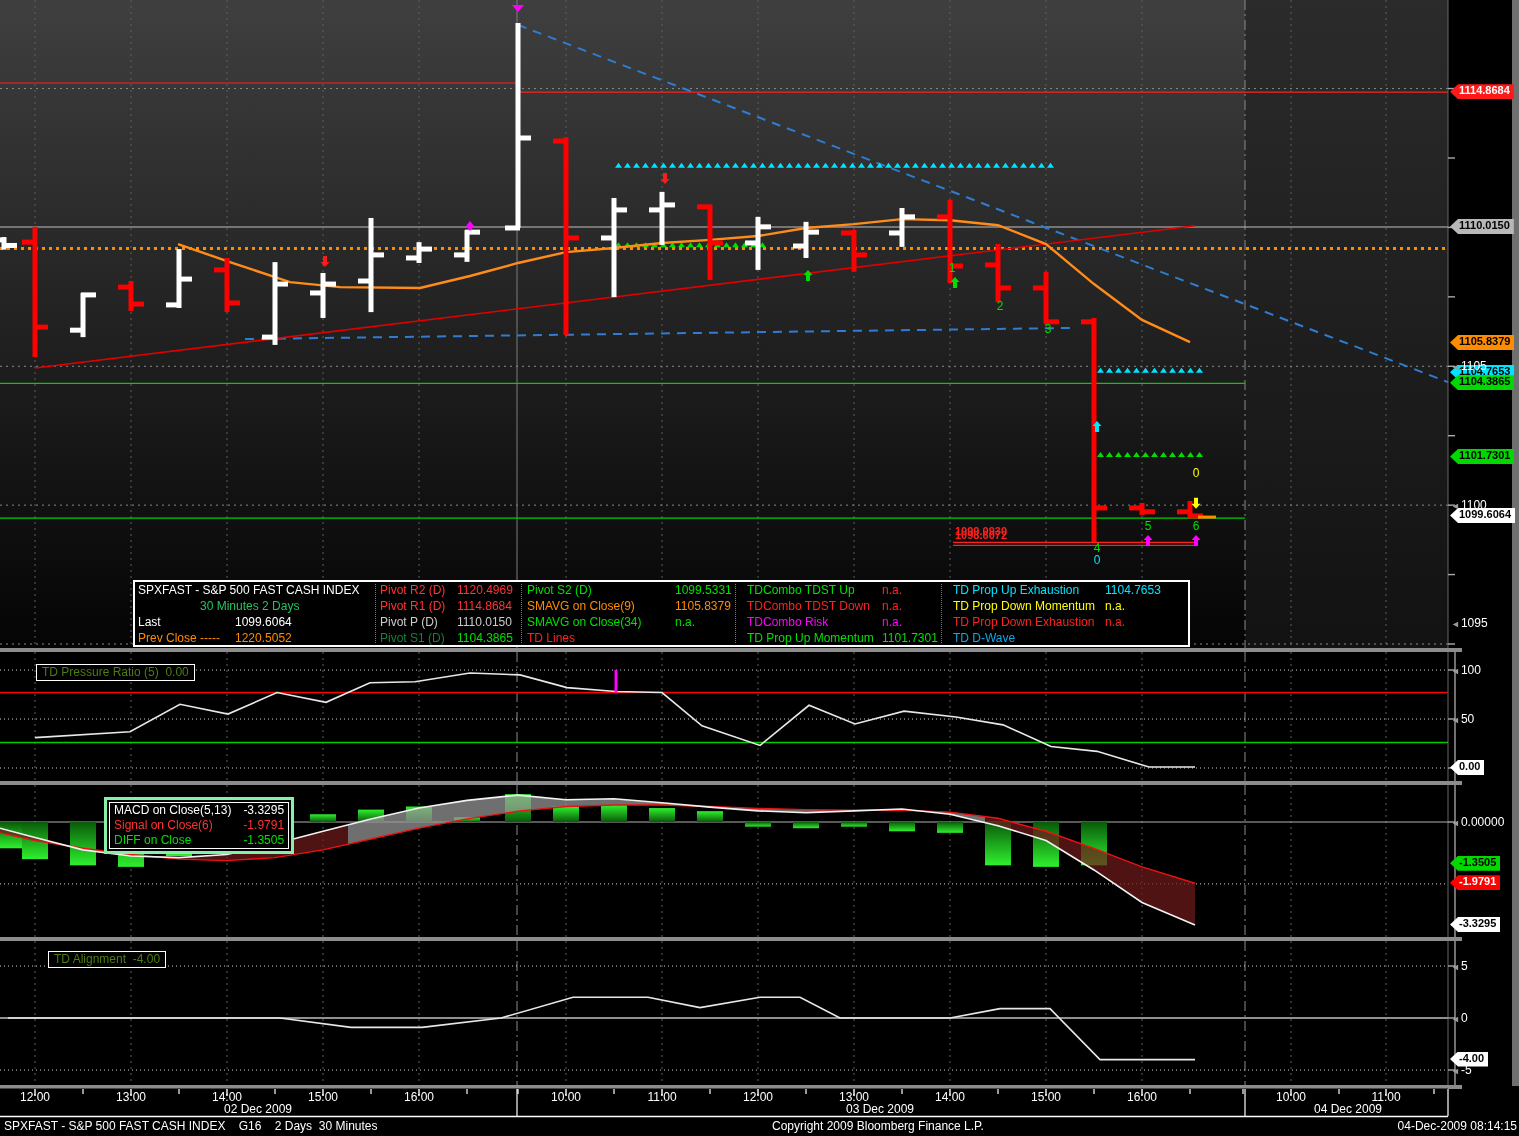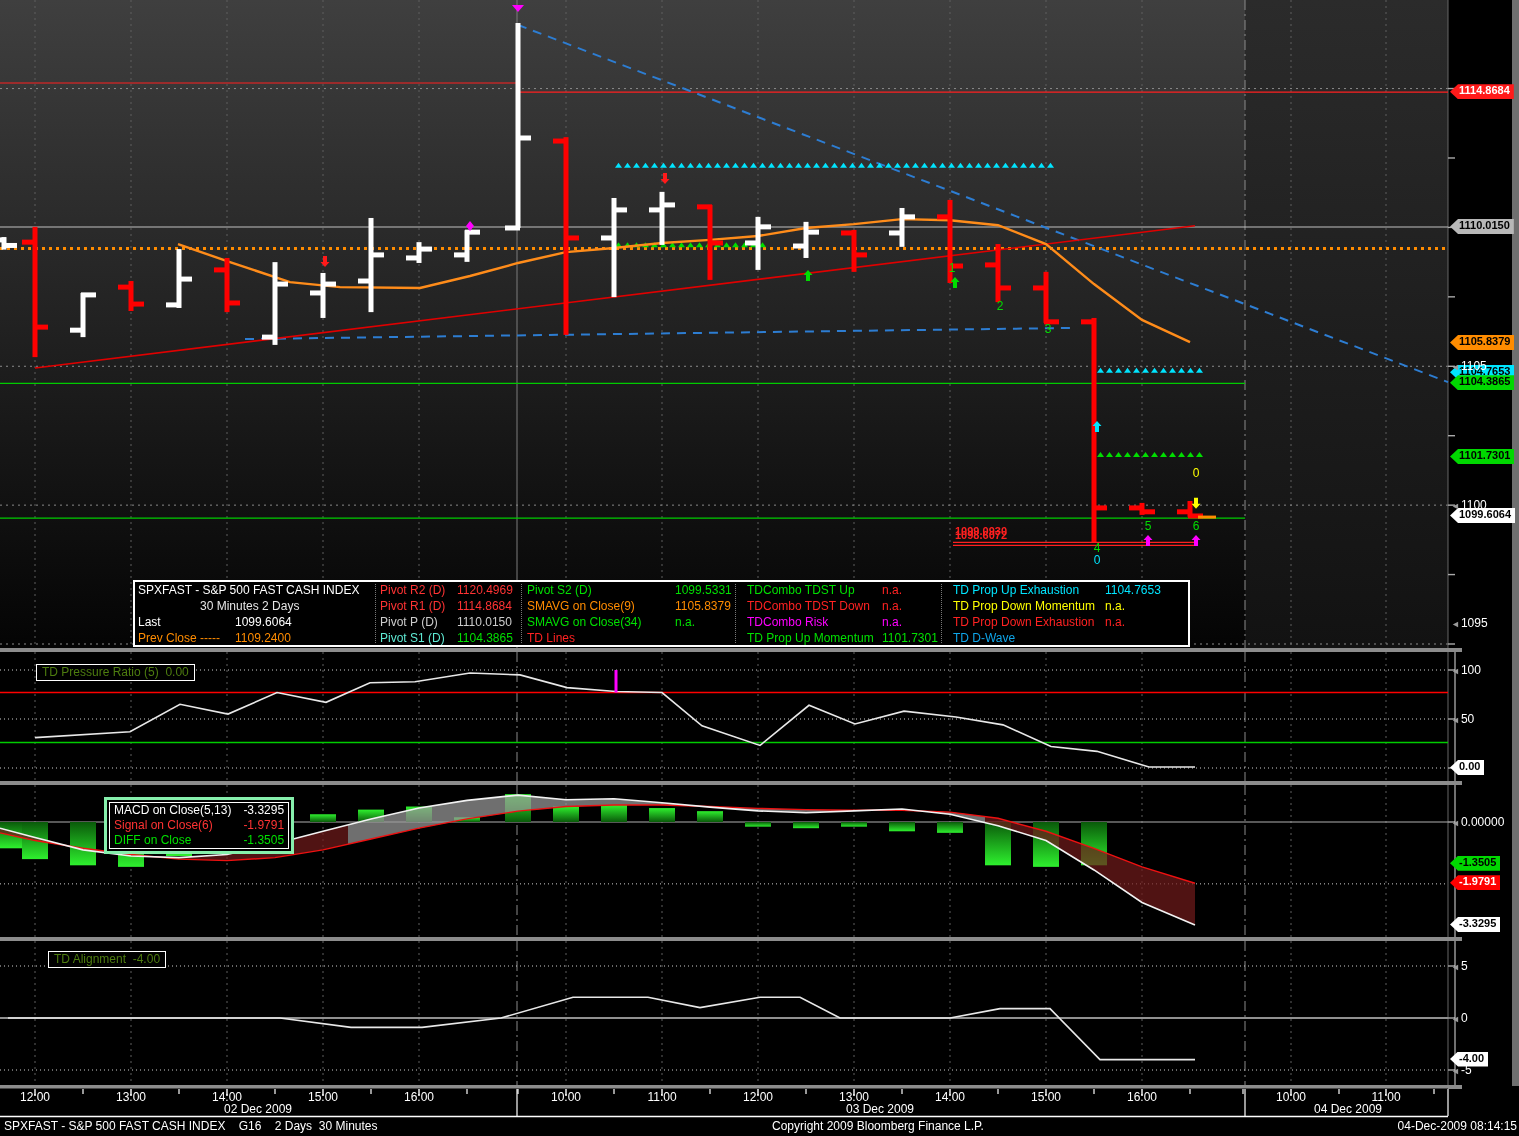--- a/index.html
+++ b/index.html
@@ -506,36 +506,36 @@
         <line x1="1434" y1="1089" x2="1434" y2="1094" stroke="#fff" stroke-width="1.2"></line>
         <line x1="517" y1="1089" x2="517" y2="1116" stroke="#fff" stroke-width="1.2"></line>
         <line x1="1245" y1="1089" x2="1245" y2="1116" stroke="#fff" stroke-width="1.2"></line>
         <line x1="1448" y1="1089" x2="1448" y2="1116" stroke="#fff" stroke-width="1.2"></line>
         <line x1="0" y1="1116.5" x2="1448" y2="1116.5" stroke="#fff" stroke-width="1.3"></line>
       </g>
     </svg>
 
   <div class="legend-box" id="legendBox">
     <div class="r" style="left:3px;top:1px;color:#fff">SPXFAST - S&amp;P 500 FAST CASH INDEX</div>
-    <div class="r" style="left:65px;top:17px;color:#e5e5e5">30 Minutes  2 Days</div>
+    <div class="r" style="left:65px;top:17px;color:#22c55e">30 Minutes  2 Days</div>
     <div class="r" style="left:3px;top:33px;color:#fff">Last</div>
     <div class="r" style="left:100px;top:33px;color:#fff">1099.6064</div>
     <div class="r" style="left:3px;top:49px;color:#ff8c00">Prev Close -----</div>
-    <div class="r" style="left:100px;top:49px;color:#ff8c00">1109.2400</div>
+    <div class="r" style="left:100px;top:49px;color:#ff8c00">1220.5052</div>
     <div class="lsep" style="left:240px"></div>
     <div class="lsep" style="left:386px"></div>
     <div class="lsep" style="left:600px"></div>
     <div class="lsep" style="left:806px"></div>
   <div class="r" style="left: 245px; top: 1px; color: rgb(255, 51, 51);">Pivot R2 (D)</div>
       <div class="r" style="left: 322px; top: 1px; color: rgb(255, 51, 51);">1120.4969</div>
       <div class="r" style="left: 245px; top: 17px; color: rgb(255, 51, 51);">Pivot R1 (D)</div>
       <div class="r" style="left: 322px; top: 17px; color: rgb(255, 51, 51);">1114.8684</div>
       <div class="r" style="left: 245px; top: 33px; color: rgb(204, 204, 204);">Pivot P (D)</div>
       <div class="r" style="left: 322px; top: 33px; color: rgb(204, 204, 204);">1110.0150</div>
-      <div class="r" style="left: 245px; top: 49px; color: #5eead4;">Pivot S1 (D)</div>
+      <div class="r" style="left: 245px; top: 49px; color: #15803d;">Pivot S1 (D)</div>
       <div class="r" style="left: 322px; top: 49px; color: rgb(0, 224, 0);">1104.3865</div>
       <div class="r" style="left: 392px; top: 1px; color: rgb(0, 224, 0);">Pivot S2 (D)</div>
       <div class="r" style="left: 540px; top: 1px; color: rgb(0, 224, 0);">1099.5331</div>
       <div class="r" style="left: 392px; top: 17px; color: rgb(255, 140, 0);">SMAVG on Close(9)</div>
       <div class="r" style="left: 540px; top: 17px; color: rgb(255, 140, 0);">1105.8379</div>
       <div class="r" style="left: 392px; top: 33px; color: rgb(0, 224, 0);">SMAVG on Close(34)</div>
       <div class="r" style="left: 540px; top: 33px; color: rgb(0, 224, 0);">n.a.</div>
       <div class="r" style="left: 392px; top: 49px; color: rgb(255, 34, 34);">TD Lines</div>
       <div class="r" style="left: 612px; top: 1px; color: rgb(0, 224, 0);">TDCombo TDST Up</div>
       <div class="r" style="left: 747px; top: 1px; color: rgb(255, 34, 34);">n.a.</div>

